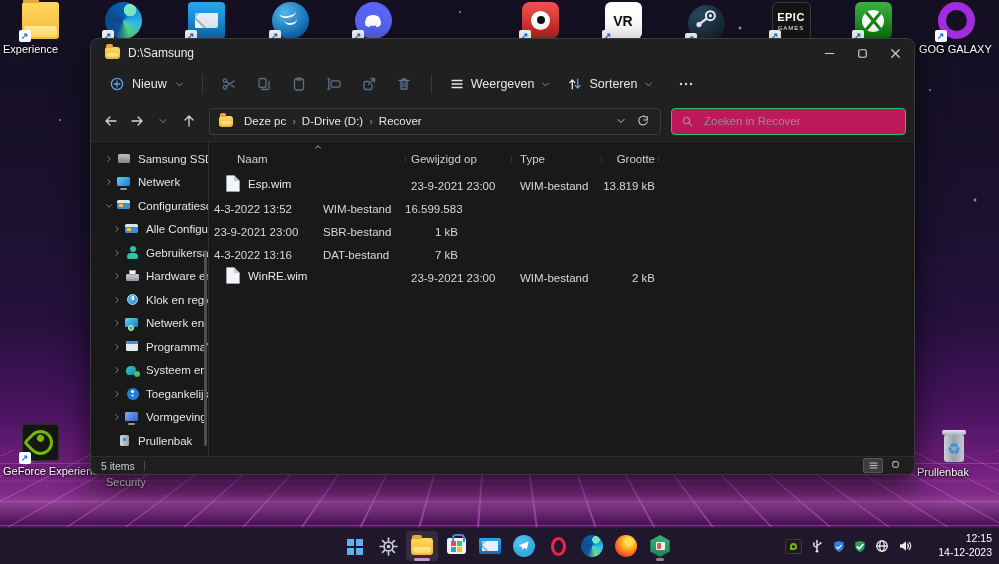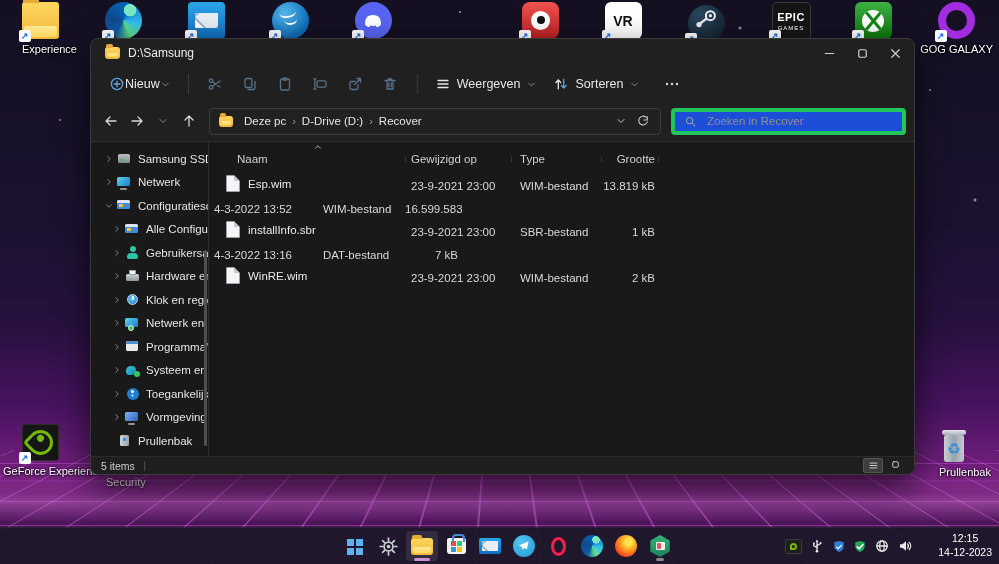--- a/index.html
+++ b/index.html
@@ -16,21 +16,21 @@
   .grid-floor{position:absolute;left:-25%;width:150%;bottom:-110px;height:320px;
     transform:perspective(430px) rotateX(58deg);
     background:repeating-linear-gradient(90deg,rgba(235,110,255,.40) 0 2px,transparent 2px 56px),
                repeating-linear-gradient(0deg,rgba(235,110,255,.32) 0 2px,transparent 2px 46px);}
   .horizon{position:absolute;left:0;right:0;top:470px;height:52px;
     background:linear-gradient(180deg,transparent,rgba(255,120,235,.16) 45%,rgba(255,150,245,.30) 62%,transparent);}
   svg{display:block}
   .sv{stroke:currentColor;fill:none;stroke-width:1.3;stroke-linecap:round;stroke-linejoin:round}
 
   
-  .dicon{position:absolute;width:74px;text-align:right;color:#fff}
+  .dicon{position:absolute;width:74px;text-align:left;color:#fff}
   .dimg{position:relative;width:37px;height:37px;margin:0 auto}
   .dlabel{margin-top:4px;font-size:11px;text-shadow:0 1px 3px #000,0 0 2px #000;white-space:nowrap}
   .sc{position:absolute;left:-3px;bottom:-3px;width:12px;height:12px;background:#fff;border-radius:2px;
       display:flex;align-items:center;justify-content:center;font-size:9px;color:#1f6feb;font-weight:bold;line-height:1}
   .folder{position:relative;background:linear-gradient(#ffd75e,#f2b83e);border-radius:3px}
   .folder::before{content:"";position:absolute;top:-3px;left:1px;width:45%;height:4px;background:#e9a93a;border-radius:2px 2px 0 0}
   .folder::after{content:"";position:absolute;left:2px;right:2px;bottom:2px;height:30%;background:linear-gradient(#ffe896,#ffd75e);border-radius:2px}
   .ic{width:37px;height:37px;position:relative}
   .ic-edge{border-radius:50%;background:radial-gradient(circle at 68% 22%,#7be6c3 0 16%,transparent 17%),
     conic-gradient(from 210deg,#0c59a4,#114a8b 20%,#0066b8 45%,#35c1f1 70%,#5fe08b 85%,#0c59a4)}
@@ -70,37 +70,37 @@
   
   .window{position:absolute;left:90px;top:38px;width:825px;height:437px;background:#202020;
     border:1px solid #3a3a3a;border-radius:8px;box-shadow:0 12px 34px rgba(0,0,0,.65);
     color:#e8e8e8;box-sizing:border-box;overflow:hidden}
   .titlebar{height:28px;display:flex;align-items:center;padding-left:14px;position:relative}
   .titlebar .folder{width:15px;height:12px;margin-right:8px}
   .wtitle{font-size:12px;color:#ececec}
   .wctrls{position:absolute;right:2px;top:0;height:28px;display:flex}
   .wc{width:33px;height:28px;display:flex;align-items:center;justify-content:center;color:#cfcfcf}
   .commandbar{height:34px;display:flex;align-items:center;padding:0 10px;font-size:12.5px}
-  .cmdnew{display:flex;align-items:center;padding:4px 8px;border-radius:4px}
+  .cmdnew{display:flex;align-items:center;gap:7px;padding:4px 8px;border-radius:4px}
   .cmdnew .plusc{color:#5ca8e8}
   .cseps{width:1px;height:20px;background:#3a3a3a;margin:0 9px}
   .cbtn{width:35px;height:26px;display:flex;align-items:center;justify-content:center;color:#59728a;border-radius:4px}
   .cgroup{display:flex;align-items:center;gap:6px;padding:4px 8px;border-radius:4px;color:#e6e6e6}
   .caret{color:#9a9a9a}
   .addr{height:40px;display:flex;align-items:center;padding:0 8px}
   .navb{width:24px;height:24px;display:flex;align-items:center;justify-content:center;color:#d6d6d6;border-radius:4px;margin-right:2px}
   .navb.dim{color:#8a8a8a}
   .crumbbox{margin-left:6px;width:452px;height:27px;box-sizing:border-box;border:1px solid #3c3c3c;background:#212121;
     border-radius:4px;display:flex;align-items:center;padding:0 6px;font-size:11.5px}
   .crumbbox .folder{width:14px;height:11px;margin:0 7px 0 3px}
   .crumb{padding:2px 4px;border-radius:3px;color:#e6e6e6;white-space:nowrap}
   .csep{color:#9a9a9a;margin:0 2px;font-size:11px}
   .cspacer{flex:1}
   .cbtn2{width:22px;height:22px;display:flex;align-items:center;justify-content:center;color:#c9c9c9}
-  .searchbox{margin-left:10px;flex:1;height:27px;box-sizing:border-box;border:4px solid #22c55e;background:#1d4ed8;
+  .searchbox{margin-left:10px;flex:1;height:27px;box-sizing:border-box;border:1px solid #22c55e;background:#be185d;
     border-radius:4px;display:flex;align-items:center;padding:8px 9px;margin-right:0}
   .searchbox svg{color:#9a9a9a;flex:none}
   .search-input{flex:1;margin-left:8px;background:transparent;border:0;outline:none;color:#cfcfcf;font-size:11.5px;
     font-family:"Liberation Sans",sans-serif}
   .search-input::placeholder{color:#8f8f8f}
   .content{position:absolute;left:0;right:0;top:102px;bottom:17px;display:flex;background:#191919;border-top:1px solid #2d2d2d}
   .sidebar{width:117px;flex:none;position:relative;padding-top:5px;box-sizing:border-box;overflow:hidden}
   .sbthumb{position:absolute;right:1px;top:108px;width:3px;height:196px;background:#4f4f4f;border-radius:2px}
   .vsep{width:1px;background:#2e2e2e}
   .si{height:23.5px;display:flex;align-items:center;font-size:11.5px;color:#e4e4e4;white-space:nowrap;overflow:hidden}
@@ -178,21 +178,21 @@
   .tb-ff{width:22px;height:22px;border-radius:50%;background:radial-gradient(circle at 62% 32%,#ffe14a 0 16%,#ff9a1f 42%,#ff5b1f 66%,#b5121b 88%)}
   .tb-hex{width:21px;height:22px;clip-path:polygon(50% 0,96% 25%,96% 75%,50% 100%,4% 75%,4% 25%);
     background:linear-gradient(#35b27b,#1c8657);display:flex;align-items:center;justify-content:center}
   .hexin{width:9px;height:8px;background:#eef2f5;border-radius:1px;position:relative}
   .hexin::after{content:"";position:absolute;left:1px;top:1px;width:4px;height:6px;background:#e2574c;border-radius:1px}
   .tray{position:absolute;right:7px;top:0;height:36px;display:flex;align-items:center;gap:7px;color:#e8e8e8}
   .trico{display:flex;align-items:center;justify-content:center}
   .ny{width:15px;height:13px;background:#1d1d1d;border:1px solid #3c3c3c;border-radius:2px;display:flex;align-items:center;justify-content:center}
   .ny i{display:block;width:7px;height:7px;border:2px solid #76b900;border-radius:50% 50% 50% 10%;box-sizing:border-box}
   .shield{width:14px;height:15px}
-  .clock{text-align:center;font-size:10.5px;line-height:1.3;color:#fff;margin-left:18px}
+  .clock{text-align:right;font-size:10.5px;line-height:1.3;color:#fff;margin-left:18px}
 </style>
 </head>
 <body>
 
 <svg width="0" height="0" style="position:absolute">
   <defs>
     <symbol id="i-chev-r" viewBox="0 0 16 16">
         <path class="sv" d="M6 4l4 4-4 4"></path>
       </symbol>
     <symbol id="i-chev-d" viewBox="0 0 16 16">
@@ -714,24 +714,20 @@
           <div class="fc fc-mod">23-9-2021 23:00</div>
           <div class="fc fc-type">WIM-bestand</div>
           <div class="fc fc-size">13.819 kB</div>
         </div>
         <div class="frow">
           <div class="fc fc-mod">4-3-2022 13:52</div>
           <div class="fc fc-type">WIM-bestand</div>
           <div class="fc fc-size">16.599.583 ...</div>
         </div>
         <div class="frow">
-          <div class="fc fc-name">
-              <span class="fico"></span>
-              <span>installInfo.sbr</span>
-            </div>
           <div class="fc fc-mod">23-9-2021 23:00</div>
           <div class="fc fc-type">SBR-bestand</div>
           <div class="fc fc-size">1 kB</div>
         </div>
         <div class="frow">
           <div class="fc fc-mod">4-3-2022 13:16</div>
           <div class="fc fc-type">DAT-bestand</div>
           <div class="fc fc-size">7 kB</div>
         </div>
         <div class="frow">

